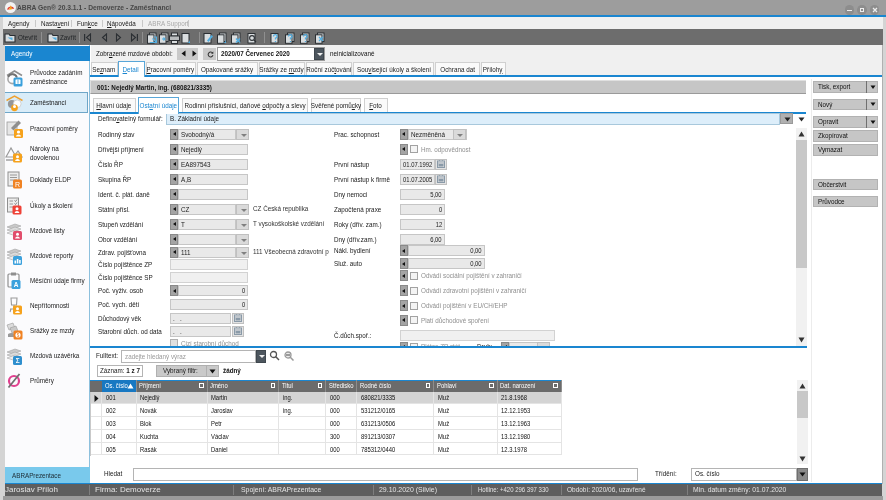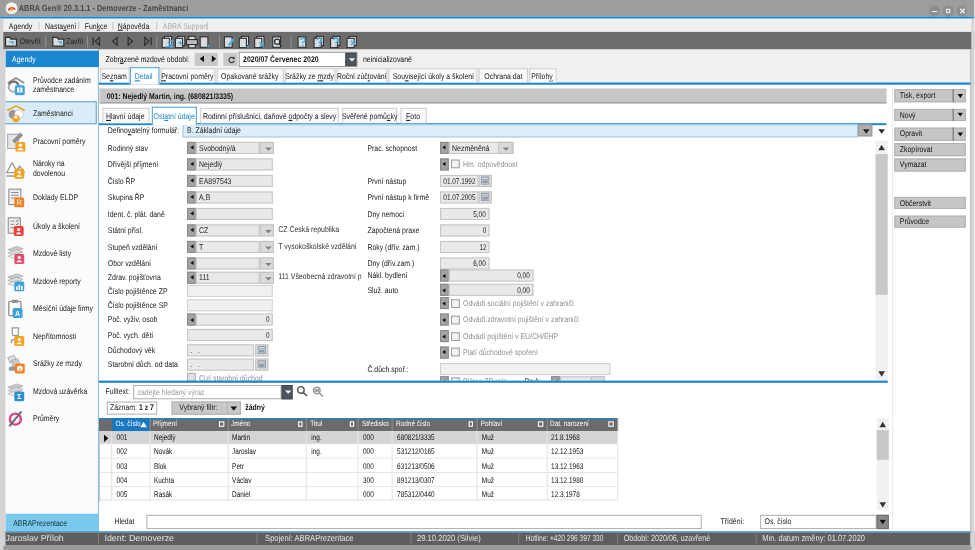--- a/index.html
+++ b/index.html
@@ -665,21 +665,21 @@
 <div class="a" style="left:690.5px;top:467.5px;width:106px;height:13px;background:#fff;border:1px solid #b4b4b4"></div>
 <div class="t" style="left:695px;top:470.0px;color:#1a1a1a">Os. číslo</div>
 <div class="a" style="left:796.5px;top:467.5px;width:11.5px;height:13px;background:#8a8a8a;border:1px solid #6f6f6f"></div>
 <svg class="a" style="left:799px;top:472px" width="7" height="5" viewBox="0 0 7 5">
     <path d="M0.5 0.5 L6.5 0.5 L3.5 4.5 Z" fill="#111"></path>
   </svg>
 <div class="a" style="left:0;top:482.5px;width:886px;height:1.5px;background:#1a86d0"></div>
 <div class="a" style="left:0;top:484px;width:886px;height:11.5px;background:#5e5e5e"></div>
 <div class="a" style="left:0;top:495.5px;width:886px;height:4.5px;background:#9b9b9b"></div>
 <div class="t" style="left:5px;top:486.0px;color:#e4e4e4;font-size:8px;transform:scaleX(1.0)">Jaroslav Příloh</div>
-<div class="t" style="left:95px;top:486.0px;color:#e4e4e4;font-size:8px;transform:scaleX(1.0)">Ident: Demoverze</div>
+<div class="t" style="left:95px;top:486.0px;color:#e4e4e4;font-size:8px;transform:scaleX(1.0)">Firma: Demoverze</div>
 <div class="t" style="left:240.5px;top:486.0px;color:#e4e4e4;font-size:8px;transform:scaleX(0.86)">Spojení: ABRAPrezentace</div>
 <div class="t" style="left:379px;top:486.0px;color:#e4e4e4;font-size:8px;transform:scaleX(0.87)">29.10.2020 (Silvie)</div>
 <div class="t" style="left:477.5px;top:486.0px;color:#e4e4e4;font-size:8px;transform:scaleX(0.75)">Hotline: +420 296 397 330</div>
 <div class="t" style="left:566.5px;top:486.0px;color:#e4e4e4;font-size:8px;transform:scaleX(0.81)">Období: 2020/06, uzavřené</div>
 <div class="t" style="left:692.5px;top:486.0px;color:#e4e4e4;font-size:8px;transform:scaleX(0.85)">Min. datum změny: 01.07.2020</div>
 <div class="a" style="left:0;top:484px;width:4.5px;height:11.5px;background:#d4d4d4"></div>
 <div class="a" style="left:881.5px;top:484px;width:4.5px;height:11.5px;background:#d4d4d4"></div>
 <div class="a" style="left:88.5px;top:485px;width:1px;height:9.5px;background:#7e7e7e"></div>
 <div class="a" style="left:233.0px;top:485px;width:1px;height:9.5px;background:#7e7e7e"></div>
 <div class="a" style="left:372.5px;top:485px;width:1px;height:9.5px;background:#7e7e7e"></div>

